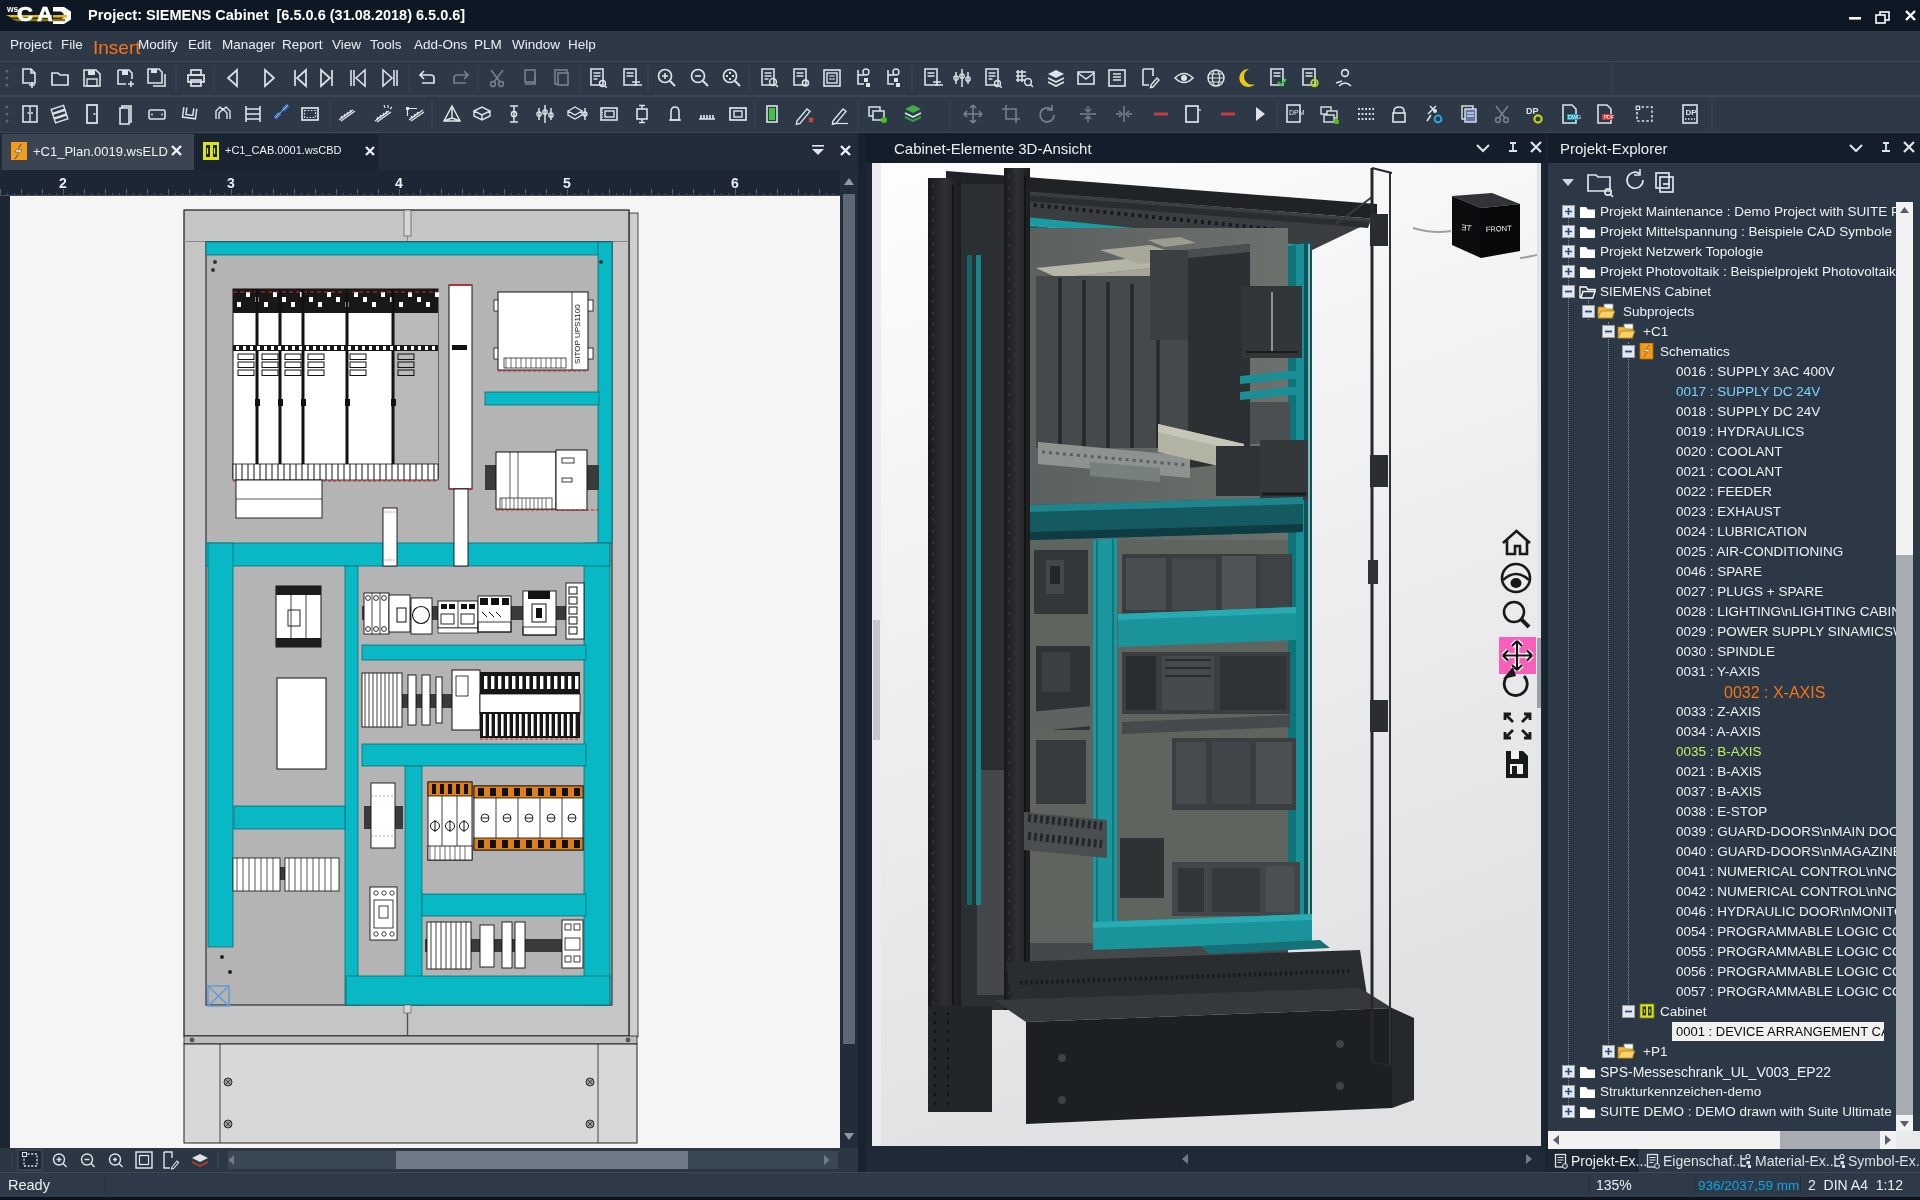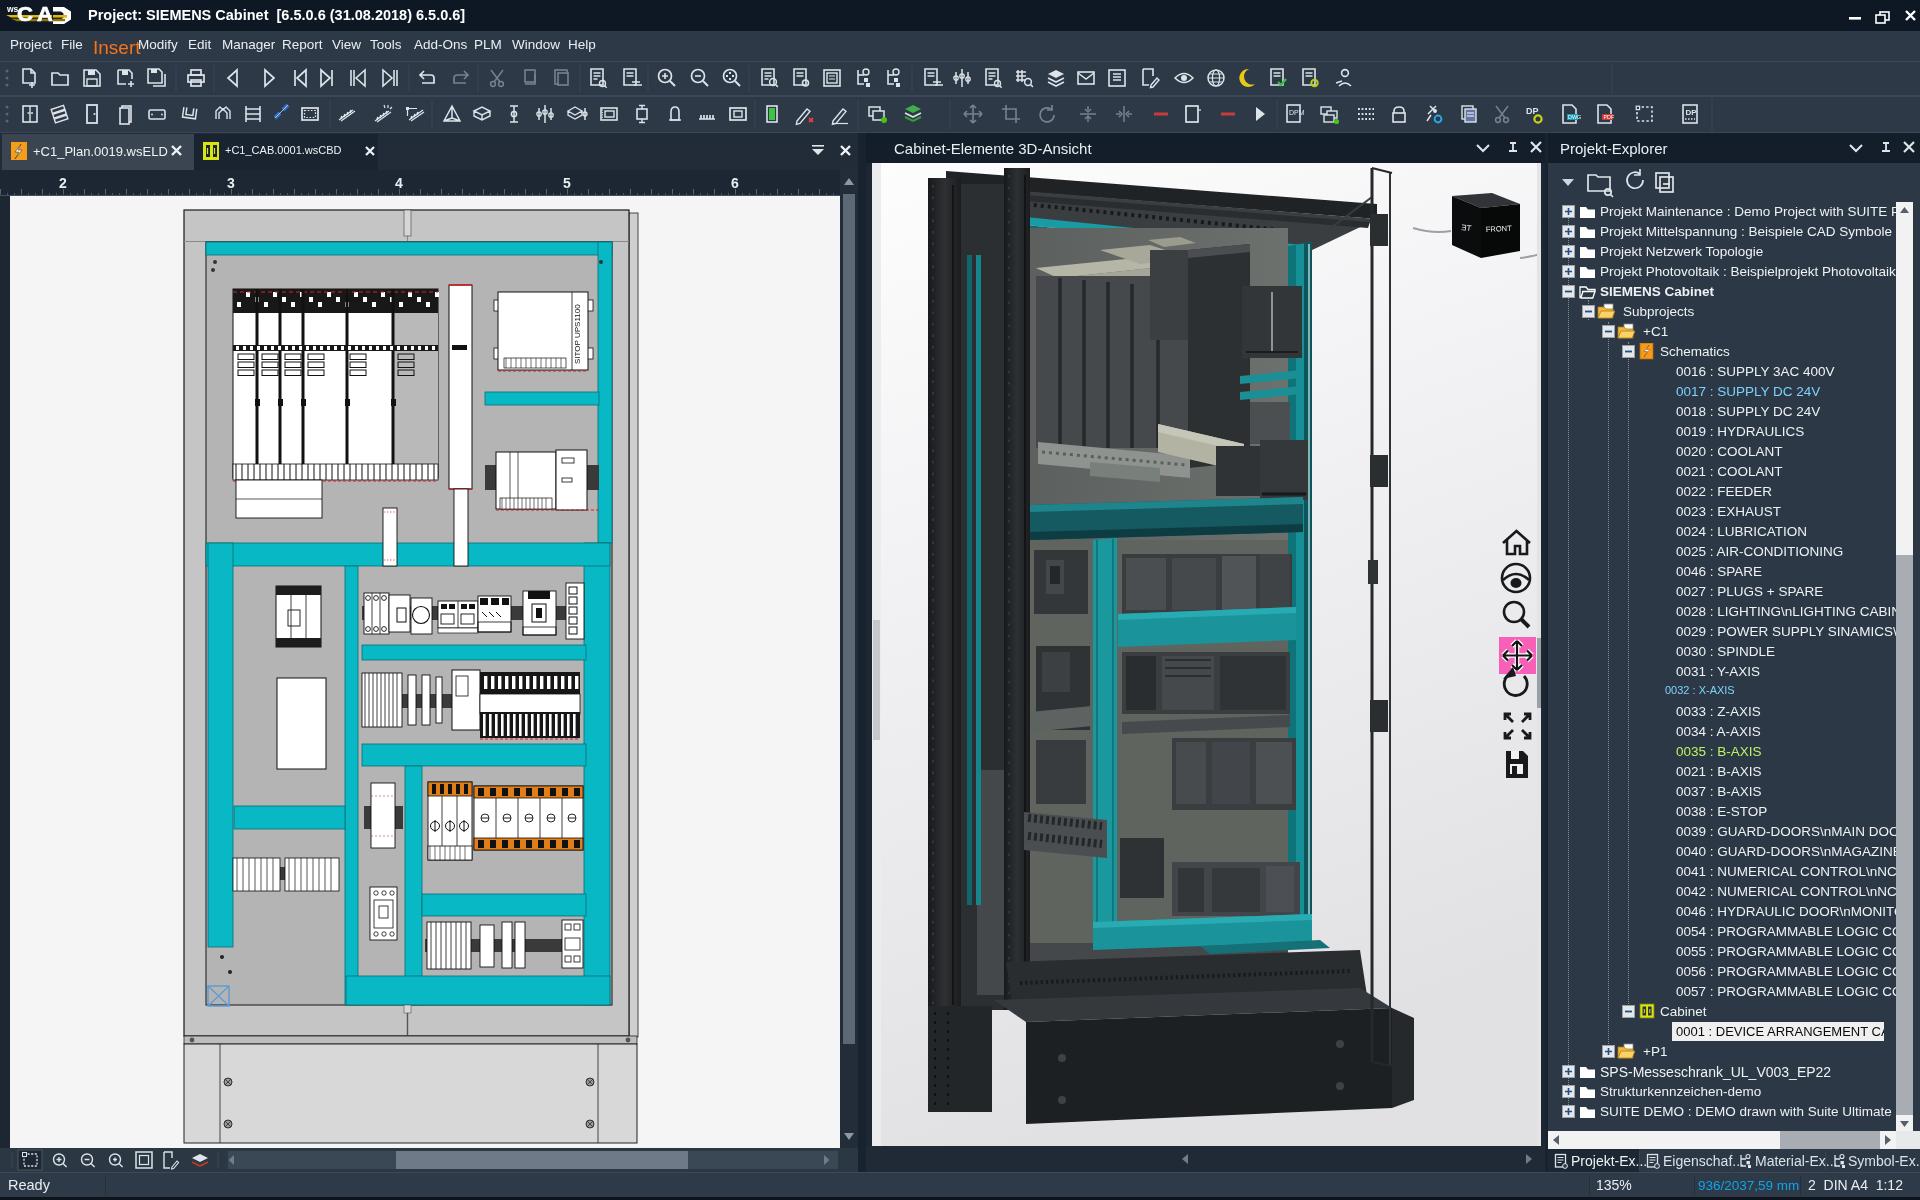--- a/index.html
+++ b/index.html
@@ -1393,21 +1393,21 @@
     <path d="M1,4 h6 l2,2.5 h7 v8.5 h-15 z" fill="#fff"></path>
   </svg>
 <div class="abs txt" style="left:1600px;top:264px;font-size:13.5px;color:#eef2f5;max-width:296px;overflow:hidden">Projekt Photovoltaik : Beispielprojekt Photovoltaik</div>
 <svg class="abs" style="left:1562px;top:285px" width="13" height="13" viewBox="0 0 13 13">
     <rect x="0.5" y="0.5" width="12" height="12" fill="#e6e7e9" stroke="#9aa0a6"></rect>
     <path d="M3,6.5 h7" stroke="#1c4f8c" stroke-width="1.8"></path>
   </svg>
 <svg class="abs" style="left:1579px;top:283px" width="18" height="17" viewBox="0 0 18 17">
     <path d="M1,4 h6 l2,2.5 h7 v2 h-12 l-2,6 h-1 z M3,8.5 h13 l-2.2,6.5 h-12" fill="none" stroke="#fff" stroke-width="1.3"></path>
   </svg>
-<div class="abs txt" style="left:1600px;top:284px;font-size:13.5px;color:#eef2f5;font-weight:bold;max-width:296px;overflow:hidden">SIEMENS Cabinet</div>
+<div class="abs txt" style="left:1600px;top:284px;font-size:13.5px;color:#eef2f5;font-weight:normal;max-width:296px;overflow:hidden">SIEMENS Cabinet</div>
 <svg class="abs" style="left:1582px;top:305px" width="13" height="13" viewBox="0 0 13 13">
     <rect x="0.5" y="0.5" width="12" height="12" fill="#e6e7e9" stroke="#9aa0a6"></rect>
     <path d="M3,6.5 h7" stroke="#1c4f8c" stroke-width="1.8"></path>
   </svg>
 <svg class="abs" style="left:1597px;top:303px" width="18" height="17" viewBox="0 0 18 17">
     <rect x="7" y="1" width="9" height="11" fill="#fff" stroke="#8a8a8a" stroke-width="0.8"></rect>
     <path d="M1,4 h6 l2,2 h7 v9 h-15 z" fill="#f5b73d" stroke="#b07f17" stroke-width="0.8"></path>
     <path d="M1,15 l3,-7 h14 l-3,7 z" fill="#fbd268" stroke="#b07f17" stroke-width="0.8"></path>
   </svg>
 <div class="abs txt" style="left:1623px;top:304px;font-size:13.5px;color:#eef2f5;max-width:273px;overflow:hidden">Subprojects</div>
@@ -1439,21 +1439,21 @@
 <div class="abs txt" style="left:1676px;top:484px;font-size:13.5px;color:#eef2f5;max-width:220px;overflow:hidden">0022 : FEEDER</div>
 <div class="abs txt" style="left:1676px;top:504px;font-size:13.5px;color:#eef2f5;max-width:220px;overflow:hidden">0023 : EXHAUST</div>
 <div class="abs txt" style="left:1676px;top:524px;font-size:13.5px;color:#eef2f5;max-width:220px;overflow:hidden">0024 : LUBRICATION</div>
 <div class="abs txt" style="left:1676px;top:544px;font-size:13.5px;color:#eef2f5;max-width:220px;overflow:hidden">0025 : AIR-CONDITIONING</div>
 <div class="abs txt" style="left:1676px;top:564px;font-size:13.5px;color:#eef2f5;max-width:220px;overflow:hidden">0046 : SPARE</div>
 <div class="abs txt" style="left:1676px;top:584px;font-size:13.5px;color:#eef2f5;max-width:220px;overflow:hidden">0027 : PLUGS + SPARE</div>
 <div class="abs txt" style="left:1676px;top:604px;font-size:13.5px;color:#eef2f5;max-width:220px;overflow:hidden">0028 : LIGHTING\nLIGHTING CABINET PANEL</div>
 <div class="abs txt" style="left:1676px;top:624px;font-size:13.5px;color:#eef2f5;max-width:220px;overflow:hidden">0029 : POWER SUPPLY SINAMICS\nSUPPLY</div>
 <div class="abs txt" style="left:1676px;top:644px;font-size:13.5px;color:#eef2f5;max-width:220px;overflow:hidden">0030 : SPINDLE</div>
 <div class="abs txt" style="left:1676px;top:664px;font-size:13.5px;color:#eef2f5;max-width:220px;overflow:hidden">0031 : Y-AXIS</div>
-<div class="abs txt" style="left:1665px;top:684px;font-size:11px;color:#7dd3fc;max-width:220px;overflow:hidden">0032 : X-AXIS</div>
+<div class="abs txt" style="left:1724px;top:684px;font-size:16px;color:#f97316;max-width:220px;overflow:hidden">0032 : X-AXIS</div>
 <div class="abs txt" style="left:1676px;top:704px;font-size:13.5px;color:#eef2f5;max-width:220px;overflow:hidden">0033 : Z-AXIS</div>
 <div class="abs txt" style="left:1676px;top:724px;font-size:13.5px;color:#eef2f5;max-width:220px;overflow:hidden">0034 : A-AXIS</div>
 <div class="abs txt" style="left:1676px;top:744px;font-size:13.5px;color:#bef264;max-width:220px;overflow:hidden">0035 : B-AXIS</div>
 <div class="abs txt" style="left:1676px;top:764px;font-size:13.5px;color:#eef2f5;max-width:220px;overflow:hidden">0021 : B-AXIS</div>
 <div class="abs txt" style="left:1676px;top:784px;font-size:13.5px;color:#eef2f5;max-width:220px;overflow:hidden">0037 : B-AXIS</div>
 <div class="abs txt" style="left:1676px;top:804px;font-size:13.5px;color:#eef2f5;max-width:220px;overflow:hidden">0038 : E-STOP</div>
 <div class="abs txt" style="left:1676px;top:824px;font-size:13.5px;color:#eef2f5;max-width:220px;overflow:hidden">0039 : GUARD-DOORS\nMAIN DOOR</div>
 <div class="abs txt" style="left:1676px;top:844px;font-size:13.5px;color:#eef2f5;max-width:220px;overflow:hidden">0040 : GUARD-DOORS\nMAGAZINE DOOR</div>
 <div class="abs txt" style="left:1676px;top:864px;font-size:13.5px;color:#eef2f5;max-width:220px;overflow:hidden">0041 : NUMERICAL CONTROL\nNCU 710.2</div>
 <div class="abs txt" style="left:1676px;top:884px;font-size:13.5px;color:#eef2f5;max-width:220px;overflow:hidden">0042 : NUMERICAL CONTROL\nNCU 710.2</div>

